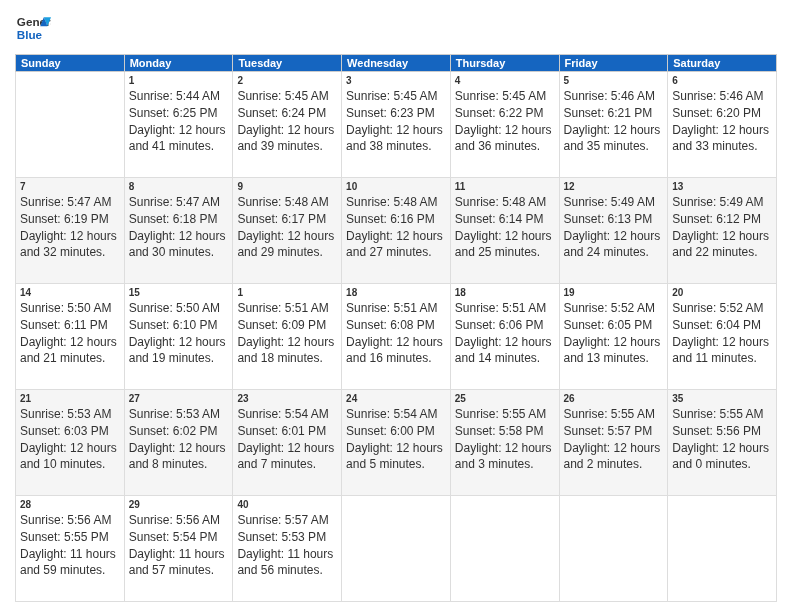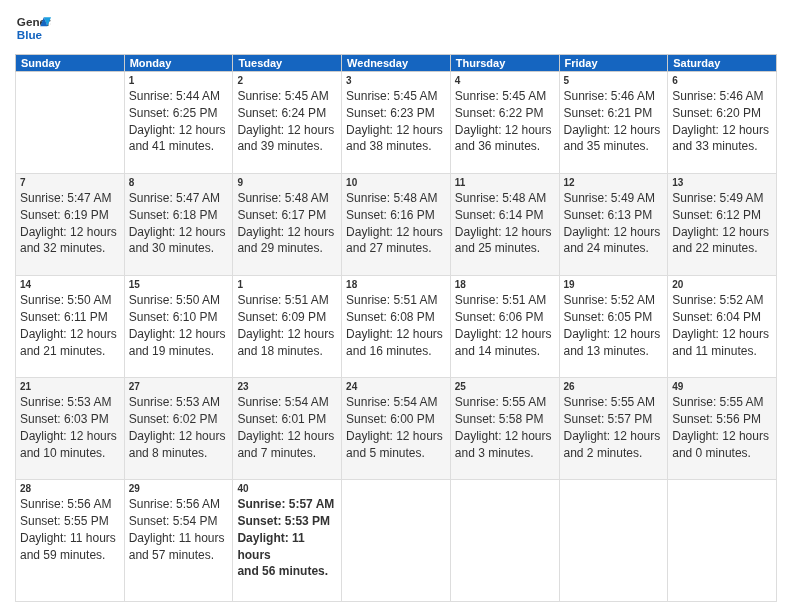--- a/index.html
+++ b/index.html
@@ -307,21 +307,21 @@
 and 3 minutes.</div>
           </td>
           <td>
             <div class="day-number">26</div>
             <div class="day-info" style="white-space: pre-line;">Sunrise: 5:55 AM
 Sunset: 5:57 PM
 Daylight: 12 hours
 and 2 minutes.</div>
           </td>
           <td>
-            <div class="day-number">49</div>
+            <div class="day-number">35</div>
             <div class="day-info" style="white-space: pre-line;">Sunrise: 5:55 AM
 Sunset: 5:56 PM
 Daylight: 12 hours
 and 0 minutes.</div>
           </td>
         </tr>
         <tr>
           <td>
             <div class="day-number">28</div>
             <div class="day-info" style="white-space: pre-line;">Sunrise: 5:56 AM
@@ -331,21 +331,21 @@
           </td>
           <td>
             <div class="day-number">29</div>
             <div class="day-info" style="white-space: pre-line;">Sunrise: 5:56 AM
 Sunset: 5:54 PM
 Daylight: 11 hours
 and 57 minutes.</div>
           </td>
           <td>
             <div class="day-number">40</div>
-            <div class="day-info" style="white-space: pre-line; font-weight: bold;">Sunrise: 5:57 AM
+            <div class="day-info" style="white-space: pre-line;">Sunrise: 5:57 AM
 Sunset: 5:53 PM
 Daylight: 11 hours
 and 56 minutes.</div>
           </td>
           <td class="empty-cell"></td>
           <td class="empty-cell"></td>
           <td class="empty-cell"></td>
           <td class="empty-cell"></td>
         </tr>
       </tbody>

